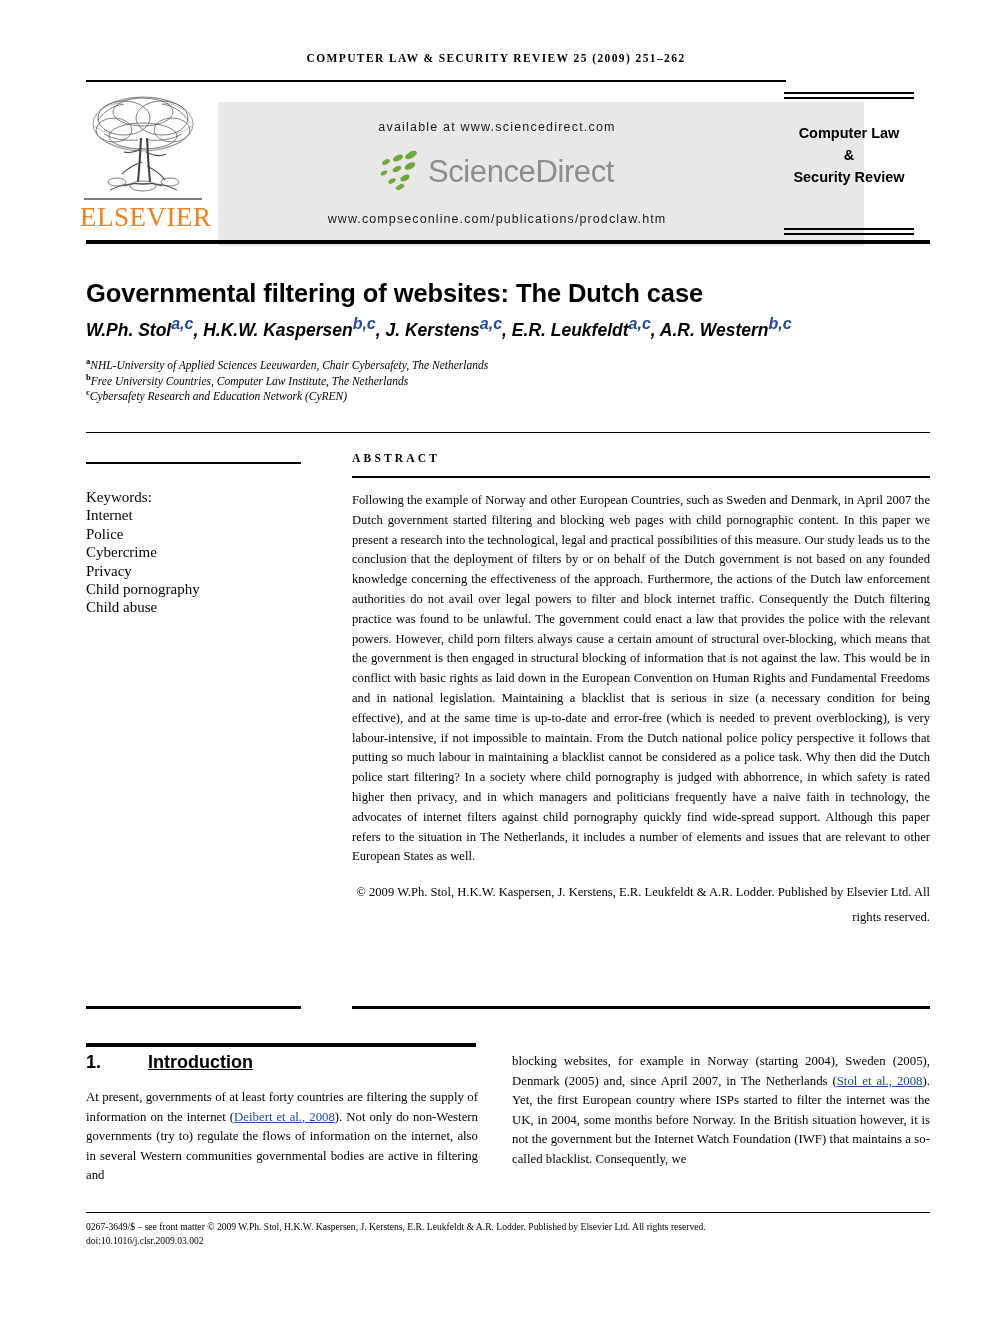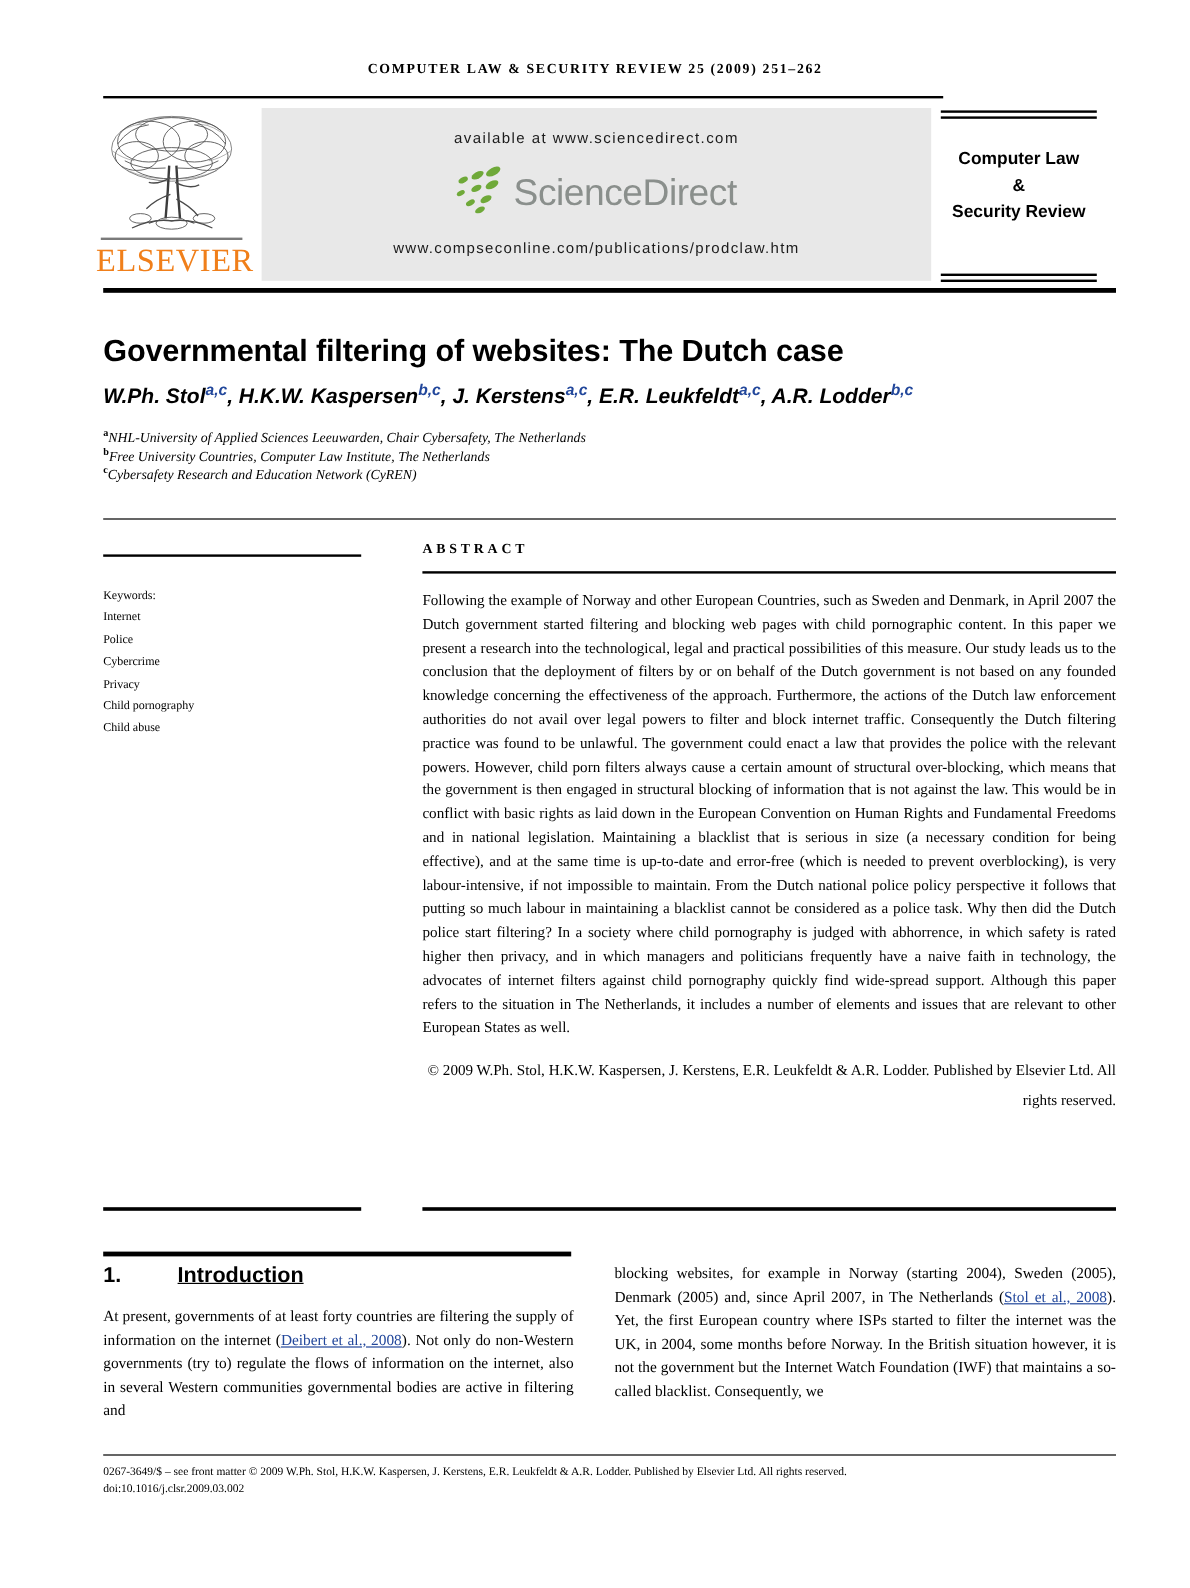--- a/index.html
+++ b/index.html
@@ -74,24 +74,25 @@
   }
   .elsevier-rule {
     position: absolute;
     left: 6px; top: 108px;
     width: 118px; height: 2px;
     background: #7a7a7a;
   }
 
   .sd-band {
     position: absolute;
-    left: 140px; top: 0;
-    width: 558px;
+    left: 140px; top: 12px;
+    width: 626px;
     height: 144px;
     background: #e8e8e8;
+    padding-left: 20px;
   }
   .sd-avail {
     position: absolute;
     left: 0; top: 18px;
     width: 558px;
     text-align: center;
     font-family: "Liberation Sans", sans-serif;
     font-size: 12.5px;
     letter-spacing: 1.2px;
     color: #1a1a1a;
@@ -167,21 +168,21 @@
     position: absolute;
     left: 86px; top: 320px;
     width: 845px;
     font-family: "Liberation Sans", sans-serif;
     font-weight: bold;
     font-style: italic;
     font-size: 17.5px;
     color: #000;
   }
   .authors sup {
-    font-size: 13px;
+    font-size: 16px;
     color: #22479b;
     font-weight: bold;
     vertical-align: super;
     line-height: 0;
   }
   .affils {
     position: absolute;
     left: 86px; top: 358px;
     width: 700px;
     font-family: "Liberation Serif", serif;
@@ -203,21 +204,21 @@
     position: absolute;
     left: 86px; top: 462px;
     width: 215px; height: 2px;
     background: #000;
   }
   .keywords {
     position: absolute;
     left: 86px; top: 488px;
     width: 220px;
     font-family: "Liberation Serif", serif;
-    font-size: 10px;
+    font-size: 15px;
     line-height: 18.4px;
     color: #000;
   }
   .keywords .kw-head { }
   .abstract-col {
     position: absolute;
     left: 352px; top: 452px;
     width: 578px;
   }
   .abs-head {
@@ -411,21 +412,21 @@
       <div class="jc-rule-bot-a"></div>
       <div class="jc-rule-bot-b"></div>
     </div>
   </div>
 
   <div class="rule-main" style="left:86px; top:240px; width:844px; height:4px;"></div>
 
   <h1 class="title">Governmental filtering of websites: The Dutch case</h1>
 
   <div class="authors">
-    <span><span>W.Ph. Stol</span><sup>a,c</sup></span>, <span><span>H.K.W. Kaspersen</span><sup>b,c</sup></span>, <span><span>J. Kerstens</span><sup>a,c</sup></span>, <span><span>E.R. Leukfeldt</span><sup>a,c</sup></span>, <span><span>A.R. Lodder</span><sup>b,c</sup></span>
+    <span><span>W.Ph. Stol</span><sup>a,c</sup></span>, <span><span>H.K.W. Kaspersen</span><sup>b,c</sup></span>, <span><span>J. Kerstens</span><sup>a,c</sup></span>, <span><span>E.R. Leukfeldt</span><sup>a,c</sup></span>, <span><span>A.R. Western</span><sup>b,c</sup></span>
   </div>
 
   <div class="affils">
     <div><span class="aff-mark">a</span><span>NHL-University of Applied Sciences Leeuwarden, Chair Cybersafety, The Netherlands</span></div>
     <div><span class="aff-mark">b</span><span>Free University Countries, Computer Law Institute, The Netherlands</span></div>
     <div><span class="aff-mark">c</span><span>Cybersafety Research and Education Network (CyREN)</span></div>
   </div>
 
   <div class="rule-main" style="left:86px; top:432px; width:844px; height:1px;"></div>
 

